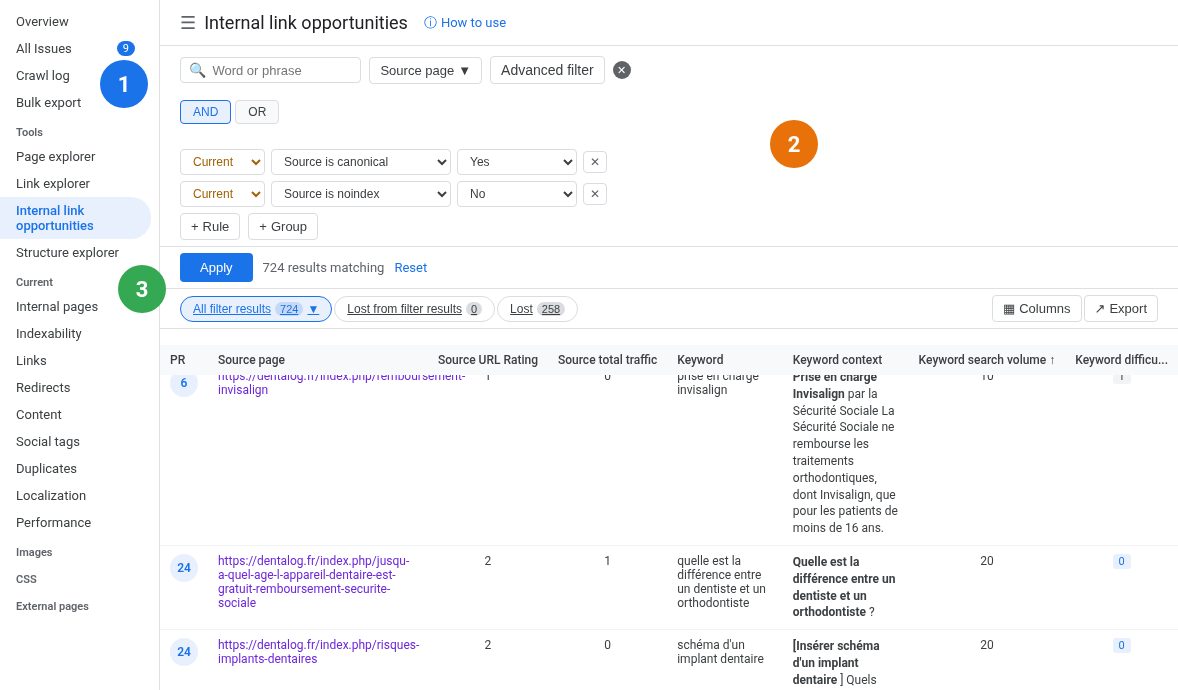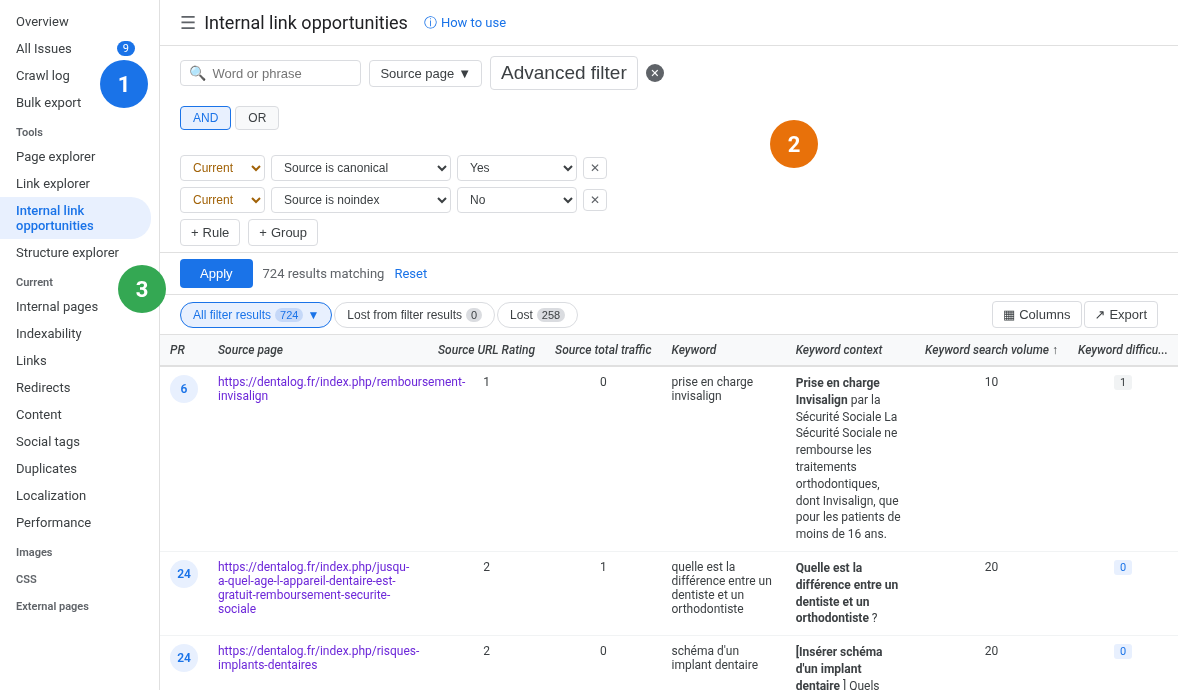--- a/index.html
+++ b/index.html
@@ -20,21 +20,21 @@
     .hamburger { cursor: pointer; color: #5f6368; font-size: 18px; }
     .page-title { font-size: 18px; font-weight: 400; color: #202124; }
     .help-link { display: flex; align-items: center; gap: 4px; color: #1a73e8; font-size: 13px; cursor: pointer; margin-left: 8px; }
 
     
     .filter-bar { padding: 10px 20px; display: flex; align-items: center; gap: 8px; flex-wrap: wrap; }
     .search-input-wrap { display: flex; align-items: center; border: 1px solid #dadce0; border-radius: 4px; padding: 4px 8px; gap: 6px; background: #fff; }
     .search-input-wrap input { border: none; outline: none; font-size: 13px; width: 140px; }
     .search-icon { color: #5f6368; font-size: 14px; }
     .source-page-btn { display: flex; align-items: center; gap: 4px; border: 1px solid #dadce0; border-radius: 4px; padding: 5px 10px; cursor: pointer; background: #fff; font-size: 13px; color: #3c4043; }
-    .advanced-filter-btn { display: flex; align-items: center; gap: 4px; border: 1px solid #dadce0; border-radius: 4px; padding: 5px 10px; cursor: pointer; background: #fff; font-size: 19px; color: #3c4043; }
+    .advanced-filter-btn { display: flex; align-items: center; gap: 4px; border: 1px solid #dadce0; border-radius: 4px; padding: 5px 10px; cursor: pointer; background: #fff; font-size: 14px; color: #3c4043; }
     .close-btn { background: #5f6368; color: #fff; border: none; border-radius: 50%; width: 18px; height: 18px; font-size: 11px; cursor: pointer; display: flex; align-items: center; justify-content: center; }
 
     
     .filter-builder { padding: 6px 20px; border-bottom: 1px solid #e0e0e0; }
     .and-or-row { display: flex; gap: 4px; margin-bottom: 25px; }
     .and-or-btn { border: 1px solid #dadce0; border-radius: 4px; padding: 4px 12px; cursor: pointer; font-size: 12px; background: #f8f9fa; color: #3c4043; }
     .and-or-btn.selected { background: #e8f0fe; border-color: #1a73e8; color: #1a73e8; }
     .filter-row { display: flex; align-items: center; gap: 6px; margin-bottom: 6px; }
     .filter-select { border: 1px solid #dadce0; border-radius: 4px; padding: 4px 8px; font-size: 12px; color: #a16207; background: #fff; cursor: pointer; }
     .filter-select-wide { border: 1px solid #dadce0; border-radius: 4px; padding: 4px 8px; font-size: 12px; color: #3c4043; background: #fff; cursor: pointer; min-width: 180px; }
@@ -43,32 +43,32 @@
     .filter-actions { display: flex; gap: 8px; align-items: center; margin-top: 6px; }
     .add-rule-btn { display: flex; align-items: center; gap: 4px; border: 1px solid #dadce0; border-radius: 4px; padding: 5px 10px; cursor: pointer; background: #fff; font-size: 13px; color: #3c4043; }
     .add-group-btn { display: flex; align-items: center; gap: 4px; border: 1px solid #dadce0; border-radius: 4px; padding: 5px 10px; cursor: pointer; background: #fff; font-size: 13px; color: #3c4043; }
     .apply-row { display: flex; align-items: center; gap: 10px; padding: 6px 20px 6px; border-bottom: 1px solid #e0e0e0; }
     .apply-btn { background: #1a73e8; color: #fff; border: none; border-radius: 4px; padding: 7px 20px; cursor: pointer; font-size: 13px; }
     .results-count { font-size: 13px; color: #5f6368; }
     .reset-link { color: #1a73e8; cursor: pointer; font-size: 13px; }
 
     
     .results-tabs { display: flex; align-items: center; gap: 2px; padding: 6px 20px; border-bottom: 1px solid #e0e0e0; }
-    .results-tab { padding: 5px 12px; border: 1px solid #dadce0; border-radius: 20px; font-size: 12px; cursor: pointer; background: #fff; color: #3c4043; display: flex; align-items: flex-end; gap: 4px; }
+    .results-tab { padding: 5px 12px; border: 1px solid #dadce0; border-radius: 20px; font-size: 12px; cursor: pointer; background: #fff; color: #3c4043; display: flex; align-items: flex-end; gap: 4px; text-decoration: underline; }
     .results-tab.active { background: #e8f0fe; border-color: #1a73e8; color: #1a73e8; }
     .results-tab-badge { background: #dadce0; border-radius: 10px; padding: 1px 5px; font-size: 11px; }
     .results-tab.active .results-tab-badge { background: #c5d8f8; }
     .tab-spacer { flex: 1; }
     .columns-btn { display: flex; align-items: center; gap: 4px; border: 1px solid #dadce0; border-radius: 4px; padding: 5px 10px; cursor: pointer; background: #fff; font-size: 13px; color: #3c4043; }
     .export-btn { display: flex; align-items: center; gap: 4px; border: 1px solid #dadce0; border-radius: 4px; padding: 5px 10px; cursor: pointer; background: #fff; font-size: 13px; color: #3c4043; }
 
     
     .table-wrap { flex: 1; overflow: auto; }
     table { width: 100%; border-collapse: collapse; font-size: 12px; }
-    thead th { position: sticky; top: 0; background: #f8f9fa; border-bottom: 2px solid #e0e0e0; padding: 8px 10px; text-align: left; font-weight: 500; color: #3c4043; white-space: nowrap; font-size: 12px; font-style: italic; }
+    thead th { position: sticky; top: 16px; background: #f8f9fa; border-bottom: 2px solid #e0e0e0; padding: 8px 10px; text-align: left; font-weight: 500; color: #3c4043; white-space: nowrap; font-size: 12px; }
     thead th.sortable { cursor: pointer; }
     tbody tr { border-bottom: 1px solid #f1f3f4; }
     tbody td { padding: 8px 10px; vertical-align: top; color: #3c4043; }
     .pr-cell { text-align: center; }
     .pr-badge { display: inline-flex; align-items: center; justify-content: center; width: 28px; height: 28px; border-radius: 50%; background: #e8f0fe; color: #1a73e8; font-size: 12px; font-weight: 600; }
     .url-link { color: #6d28d9; text-decoration: none; font-size: 12px; }
     .source-url-cell { max-width: 220px; }
     .num-cell { text-align: center; }
     .badge-zero { background: #e8f0fe; color: #1a73e8; border-radius: 3px; padding: 1px 6px; font-size: 11px; }
     .badge-num { background: #f1f3f4; color: #3c4043; border-radius: 3px; padding: 1px 6px; font-size: 11px; }

